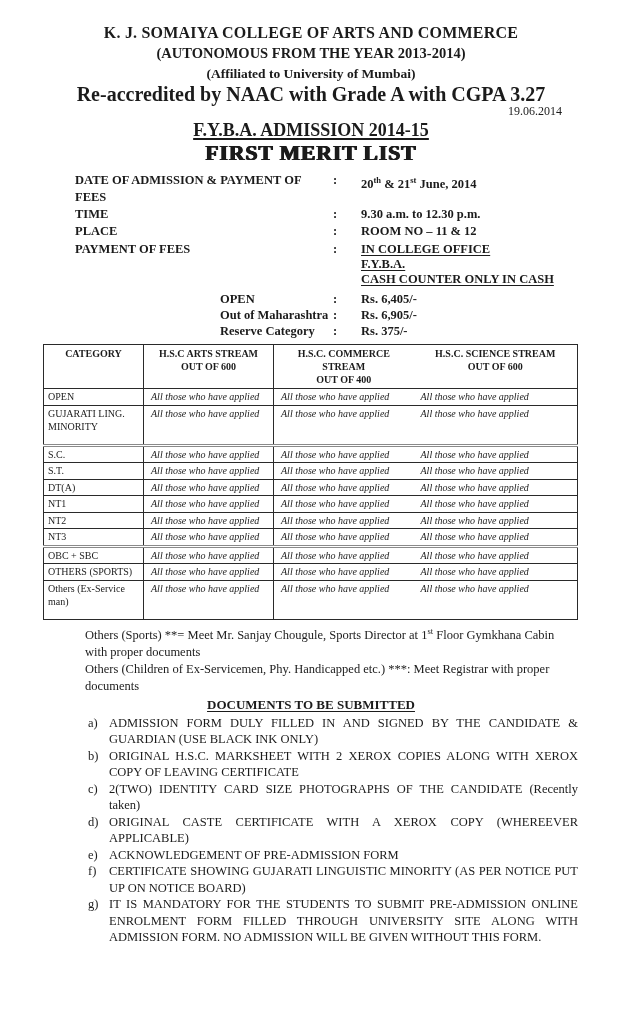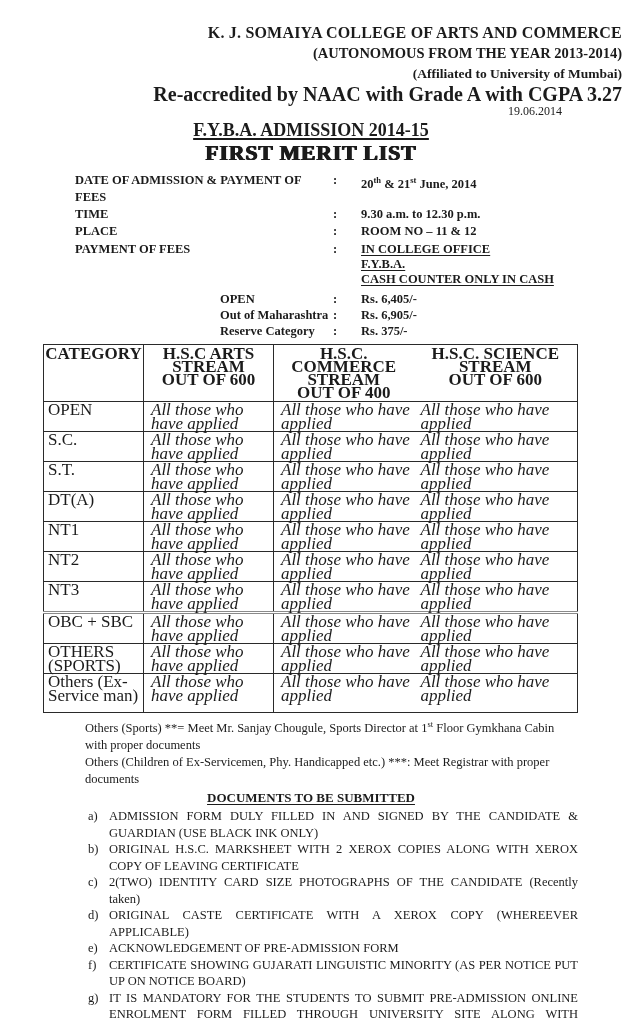--- a/index.html
+++ b/index.html
@@ -9,21 +9,21 @@
     width: 622px;
     height: 1024px;
     margin: 0 auto;
     background: #ffffff;
     color: #1b1b1b;
     font-family: "Liberation Serif", "DejaVu Serif", serif;
     padding-top: 22px;
     overflow: hidden;
   }
   
-  .hdr { text-align: right; font-weight: bold; }
+  .hdr { text-align: center; font-weight: bold; }
   .hdr-l1 { font-size: 16px; line-height: 21px; letter-spacing: 0.2px; }
   .hdr-l2 { font-size: 14.5px; line-height: 21px; }
   .hdr-l3 { font-size: 13.5px; line-height: 20px; }
   .hdr-l4 { font-size: 20px;  line-height: 20px; }
   .notice-date { text-align: right; padding-right: 60px; font-size: 12px; line-height: 15px; }
   .adm-title {
     text-align: center; font-weight: bold; font-size: 18px; line-height: 21px;
     margin-top: 1px;
   }
   .adm-title span { text-decoration: underline; text-decoration-thickness: 1.5px; text-underline-offset: 2px; }
@@ -40,21 +40,21 @@
   .drow.pay { line-height: 15px; margin-top: 2px; }
   
   .fees { margin: 4px 0 0 220px; font-weight: bold; font-size: 12.5px; }
   .frow { display: grid; grid-template-columns: 113px 28px 1fr; line-height: 16px; }
   
   table.mt {
     margin: 5px 12px 0 43px;
     width: 534px;
     border-collapse: collapse;
     table-layout: fixed;
-    font-size: 17px;
+    font-size: 10px;
   }
   .mt col.c1 { width: 100px; } .mt col.c2 { width: 130px; }
   .mt col.c3 { width: 140px; } .mt col.c4 { width: 164px; }
   .mt th, .mt td { border: 1px solid #2a2a2a; vertical-align: top; }
   .mt th {
     font-weight: bold; text-align: center; white-space: pre-line;
     line-height: 13px; padding: 2px 1px; height: 41px;
   }
   .mt td { line-height: 13.5px; padding: 1px 2px 1px 4px; }
   .mt td.val { padding-left: 7px; font-style: italic; }
@@ -155,20 +155,26 @@
 OUT OF 600</th>
       </tr>
     </thead>
     <tbody>
       <tr>
         <td>OPEN</td>
         <td class="val">All those who have applied</td>
         <td class="val nr">All those who have applied</td>
         <td class="val nl">All those who have applied</td>
       </tr>
+      <tr class="dbl tall">
+        <td>GUJARATI LING. MINORITY</td>
+        <td class="val">All those who have applied</td>
+        <td class="val nr">All those who have applied</td>
+        <td class="val nl">All those who have applied</td>
+      </tr>
       <tr>
         <td>S.C.</td>
         <td class="val">All those who have applied</td>
         <td class="val nr">All those who have applied</td>
         <td class="val nl">All those who have applied</td>
       </tr>
       <tr>
         <td>S.T.</td>
         <td class="val">All those who have applied</td>
         <td class="val nr">All those who have applied</td>

